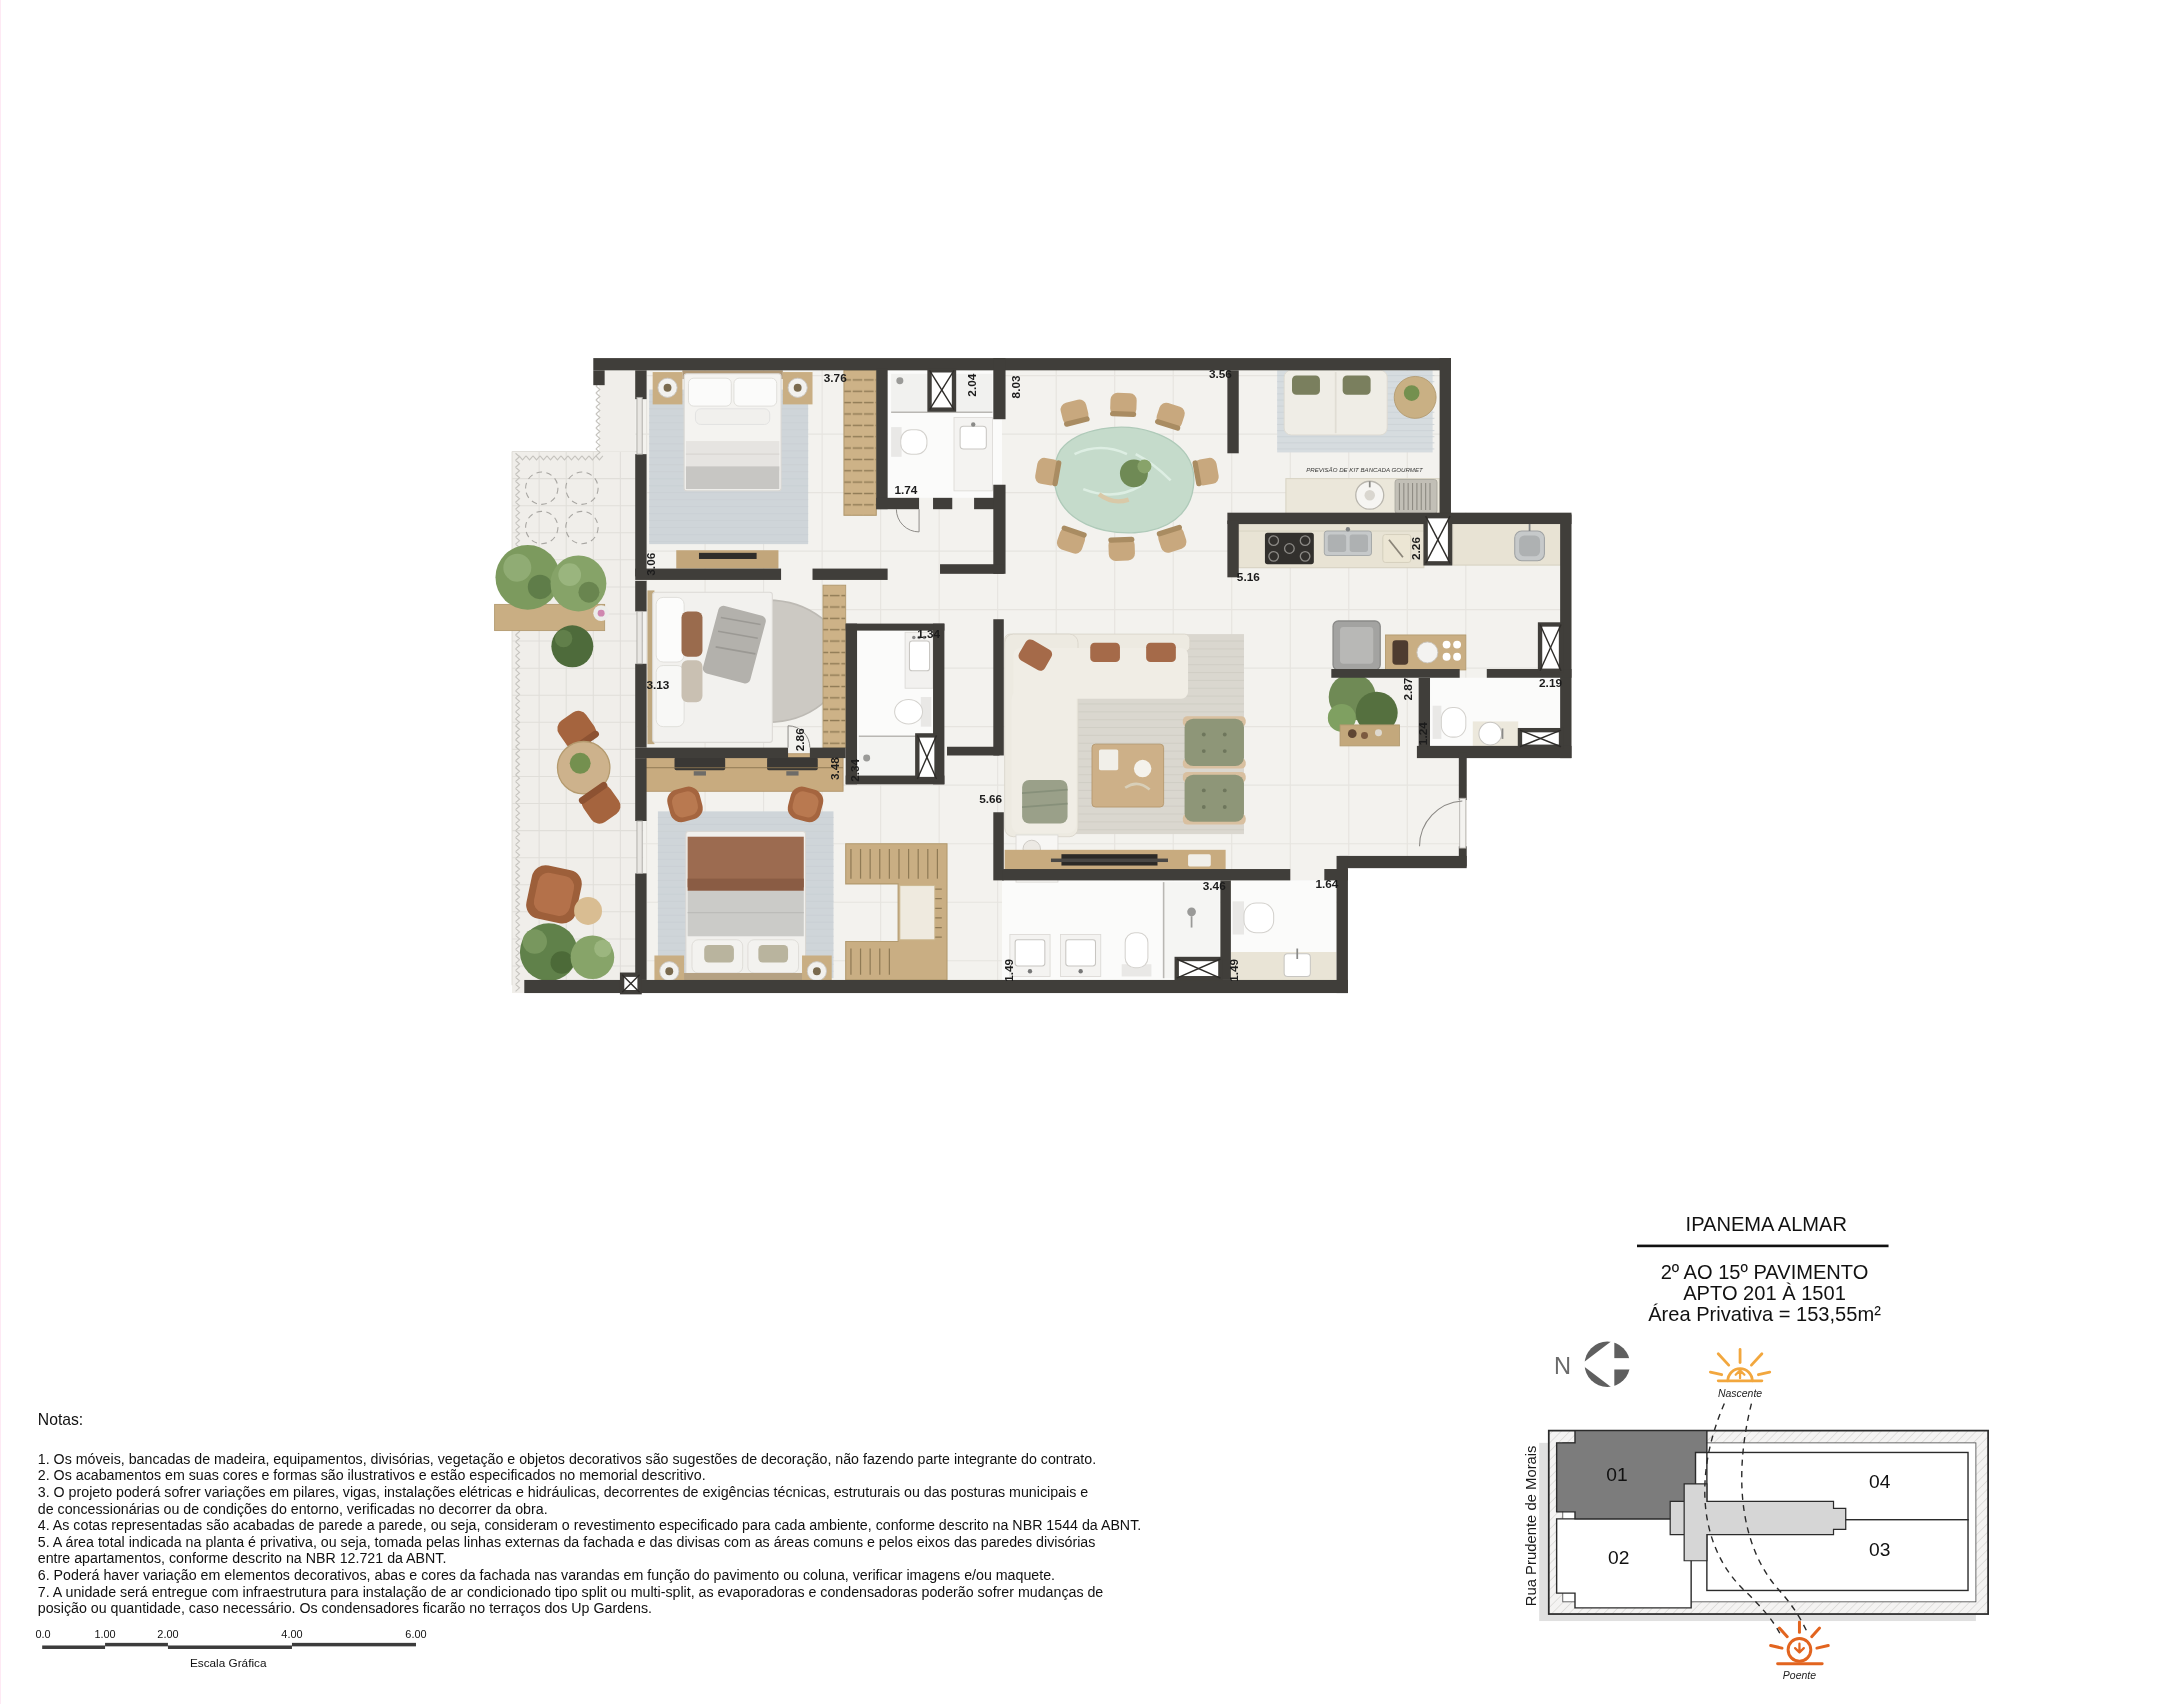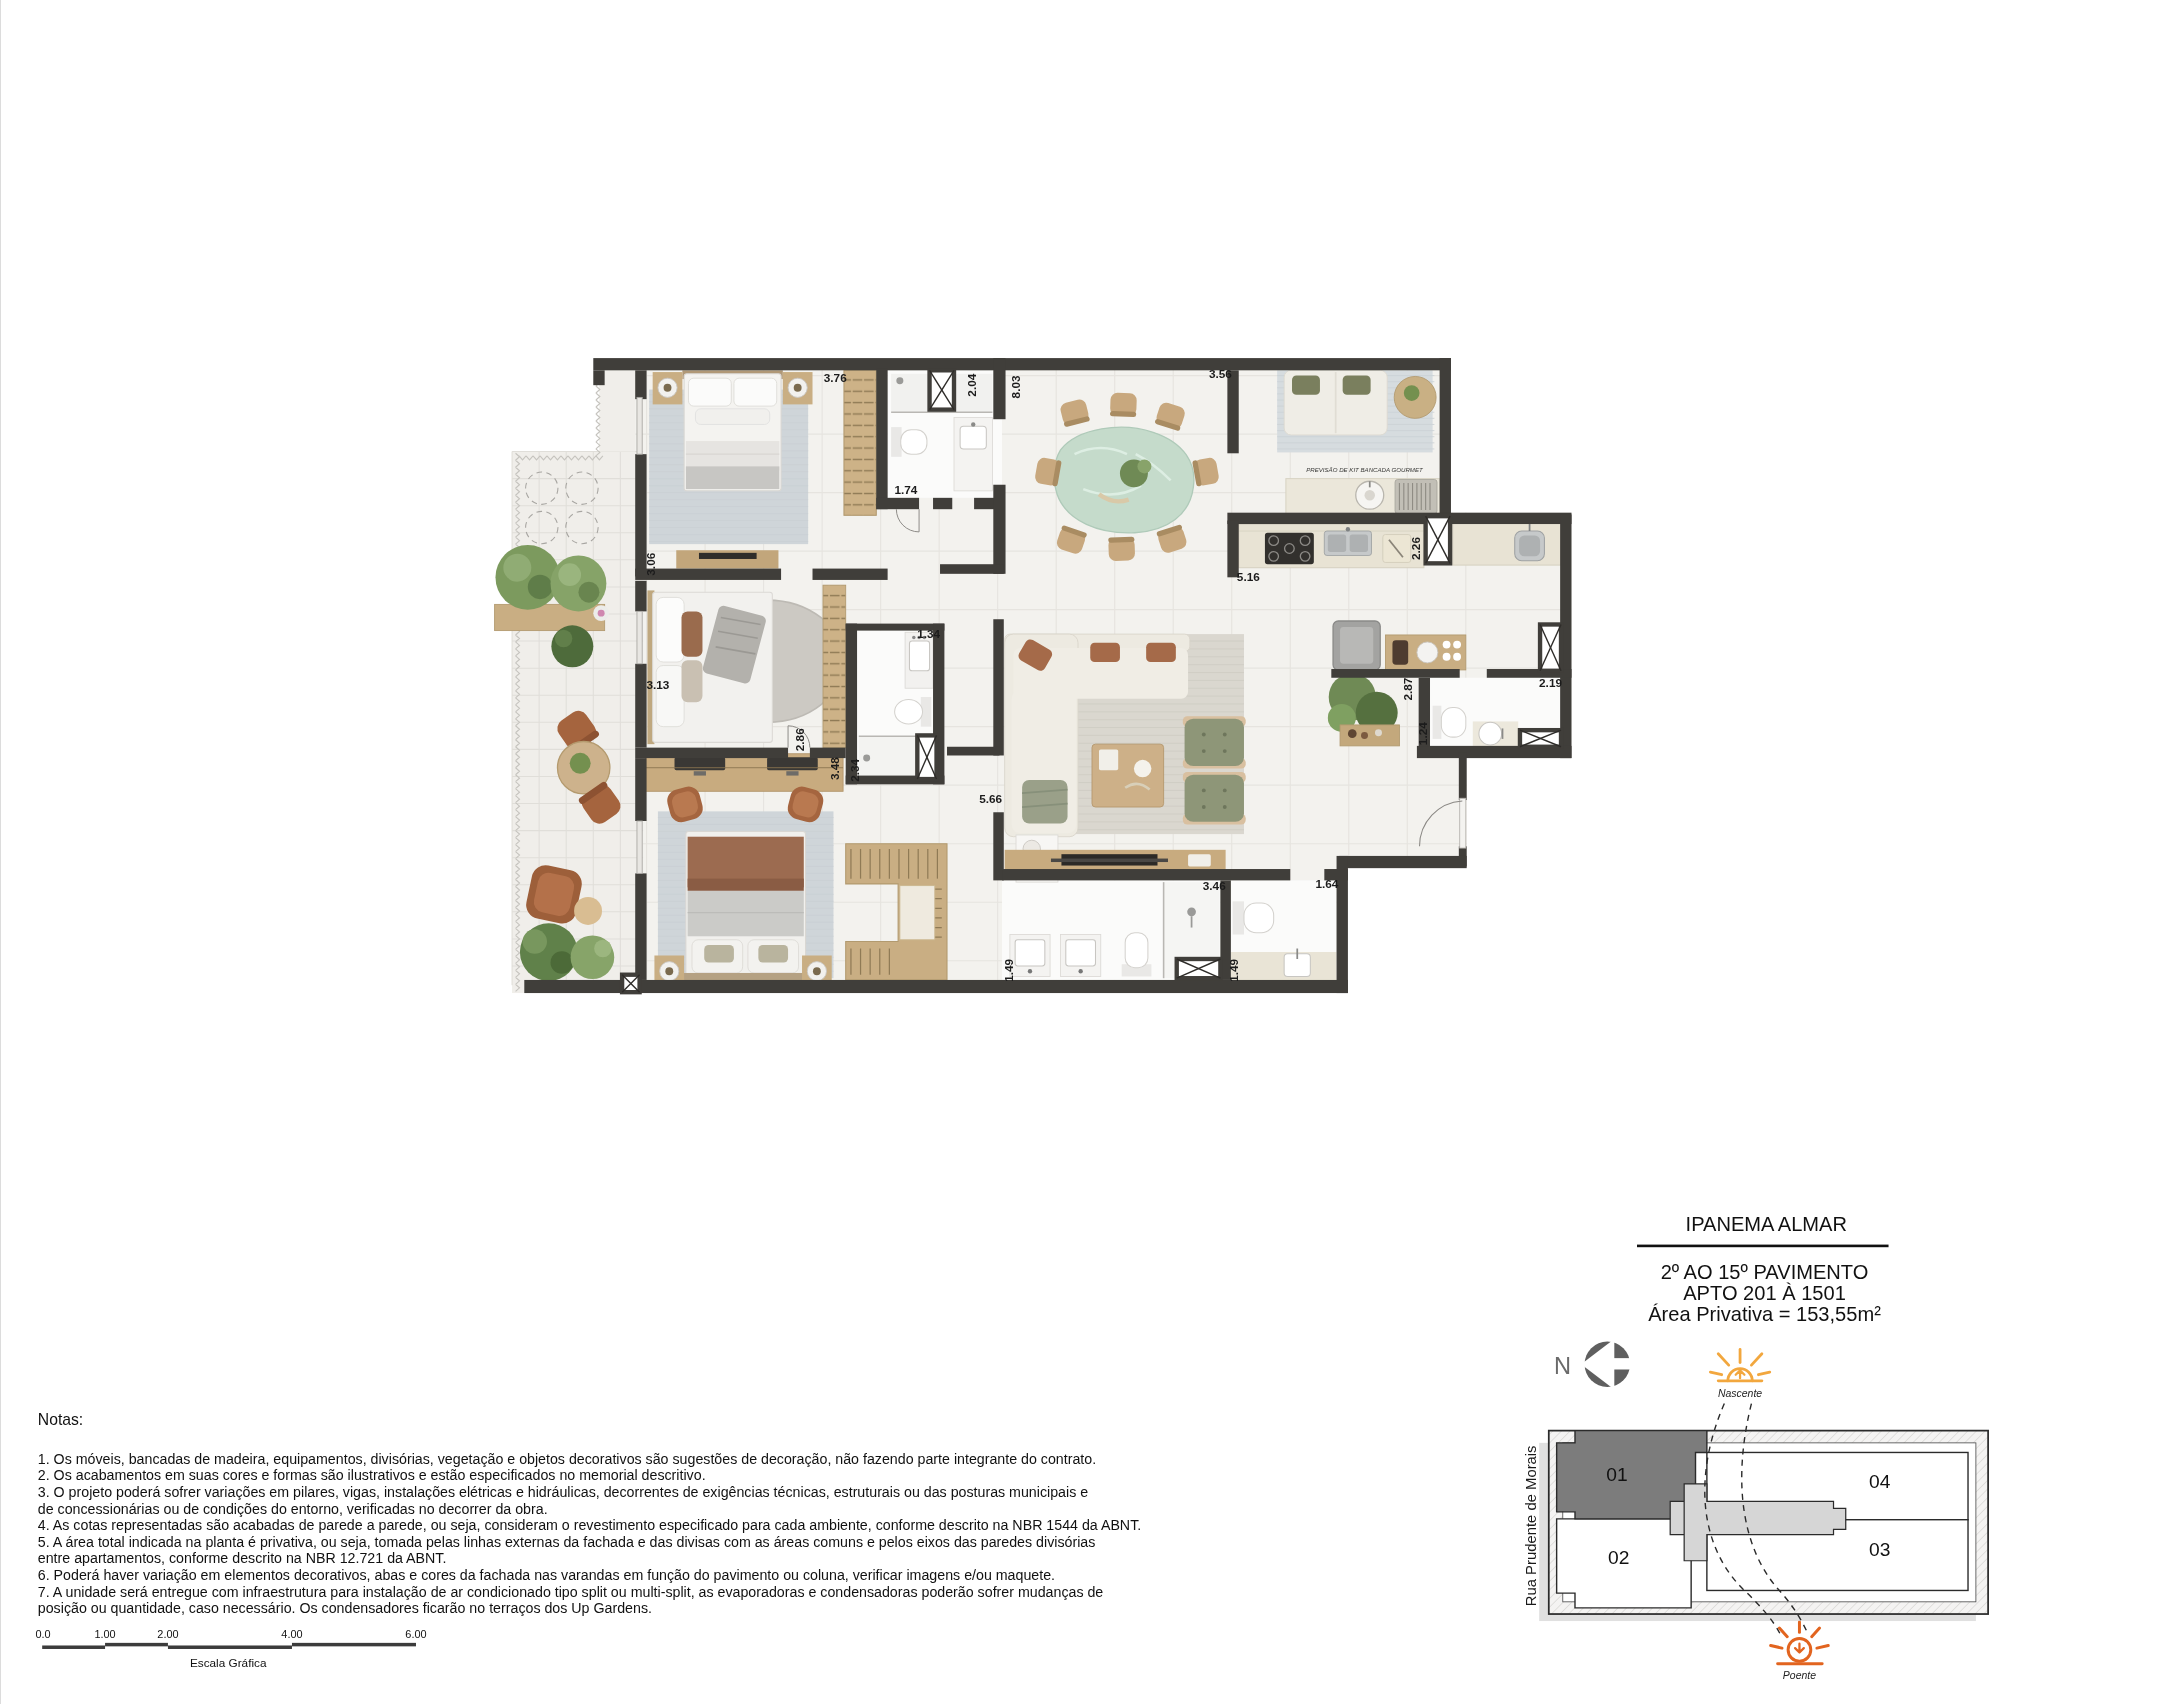--- a/index.html
+++ b/index.html
@@ -1,16 +1,16 @@
 <!DOCTYPE html>
 <html style="font-size:14px"><head>
 <meta charset="utf-8">
 <style>
   html,body{margin:0;padding:0;background:#ffffff;}
-  #page{position:relative;width:2184px;height:1704px;background:#737373;overflow:hidden;
+  #page{position:relative;width:2184px;height:1704px;background:#f9a8d4;overflow:hidden;
         font-family:"Liberation Sans", sans-serif;}
   svg{position:absolute;left:0;top:0;}
   text{font-family:"Liberation Sans", sans-serif;}
 </style>
 </head>
 <body>
 <div id="page">
 <svg width="2184" height="1704" viewBox="0 0 2500 1951">
 <defs>
   <clipPath id="fpclip">

